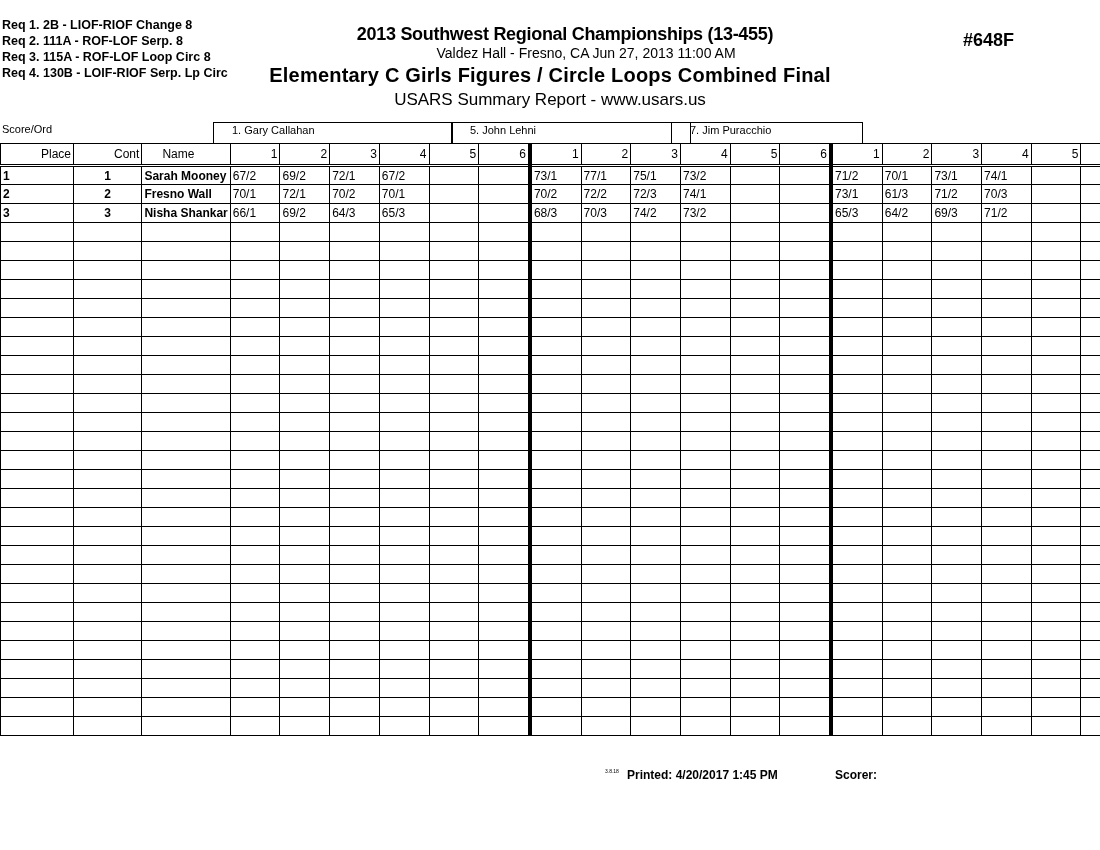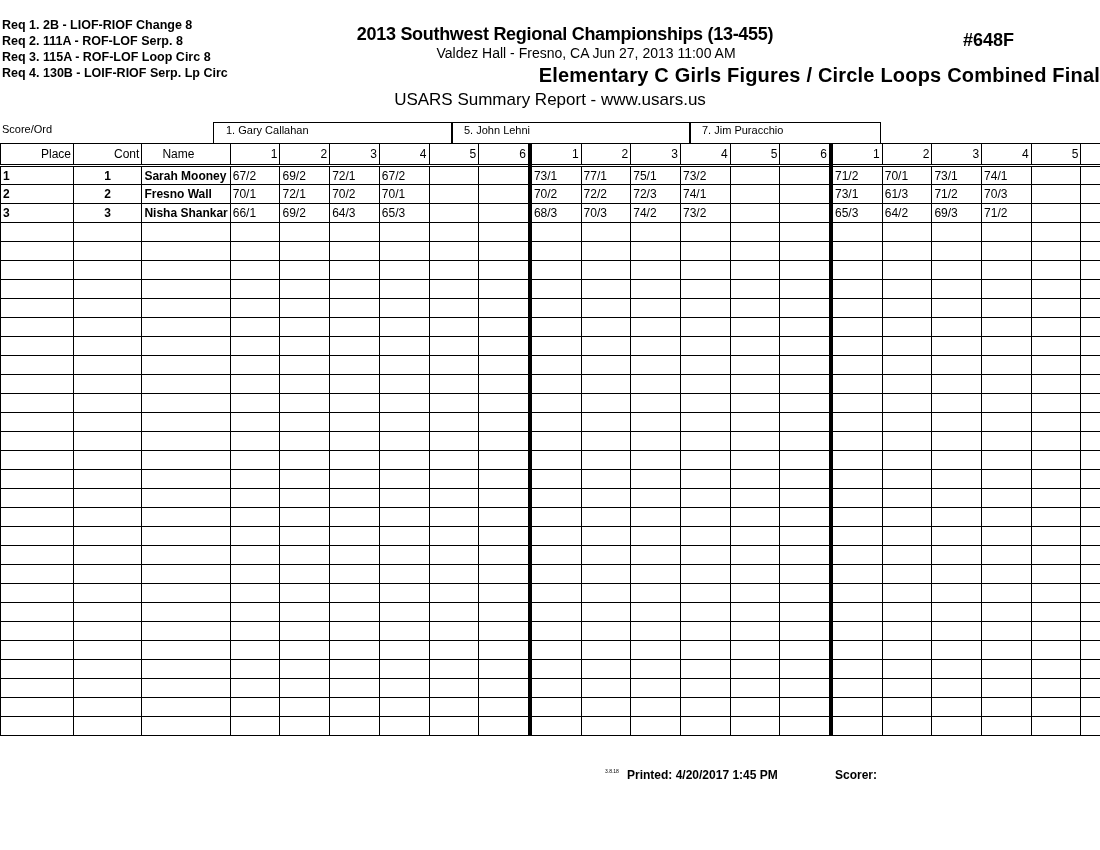--- a/index.html
+++ b/index.html
@@ -2,25 +2,25 @@
 <html><head>
 <meta charset="utf-8">
 <style>
   html,body{margin:0;padding:0;background:#fff;}
   body{width:1100px;height:850px;position:relative;overflow:hidden;font-family:"Liberation Sans",sans-serif;color:#000;}
   .abs{position:absolute;white-space:nowrap;}
   .req{left:2px;font-size:12.5px;font-weight:bold;line-height:16px;}
   .title{left:0;width:1100px;text-align:center;}
   .t1{top:24px;font-size:18px;font-weight:bold;letter-spacing:-0.3px;padding-left:15px;}
   .t2{top:45px;font-size:14px;margin-left:36px;}
-  .t3{top:64px;font-size:20px;font-weight:bold;letter-spacing:0.2px;text-align:right;}
+  .t3{top:64px;font-size:20px;font-weight:bold;letter-spacing:0.2px;}
   .t4{top:90px;font-size:17px;}
   .num{left:963px;top:24px;font-size:18px;font-weight:bold;margin-top:6px;}
   .scoreord{left:2px;top:123px;font-size:11px;}
-  .judgebox{top:122px;height:21px;border:1px solid #000;border-bottom:none;font-size:11px;box-sizing:border-box;padding-left:12px;line-height:14px;}
+  .judgebox{top:122px;height:21px;border:1px solid #000;border-bottom:none;font-size:11px;box-sizing:border-box;padding-left:18px;line-height:14px;}
   table.grid{position:absolute;left:0;top:143px;border-collapse:collapse;table-layout:fixed;}
   table.grid td,table.grid th{border:1px solid #000;height:19px;padding:0 2px;font-size:12px;box-sizing:border-box;overflow:hidden;white-space:nowrap;}
   table.grid th{font-weight:normal;text-align:center;padding-left:40px;}
   table.grid th.left{text-align:left;}
   table.grid tr.hdr th{border-bottom:3px double #000;height:22px;}
   td.b{font-weight:bold;}
   td.c{text-align:center;}
   td.name{font-weight:bold;font-size:13px;padding-left:6px;}
   td.score{font-size:12px;padding-left:2px;}
   .thickL{border-left:4px solid #000 !important;}
@@ -37,21 +37,21 @@
 
 <div class="abs title t1">2013 Southwest Regional Championships (13-455)</div>
 <div class="abs title t2">Valdez Hall - Fresno, CA  Jun 27, 2013  11:00 AM</div>
 <div class="abs title t3" style="background:transparent">Elementary C Girls Figures / Circle Loops Combined Final</div>
 <div class="abs title t4">USARS Summary Report - www.usars.us</div>
 <div class="abs num">#648F</div>
 
 <div class="abs scoreord">Score/Ord</div>
 <div class="abs judgebox" style="left:213px;width:240px">1.  Gary Callahan</div>
 <div class="abs judgebox" style="left:451px;width:240px">5.  John Lehni</div>
-<div class="abs judgebox" style="left:689px;width:192px">7.  Jim Puracchio</div>
+<div class="abs judgebox" style="left:671px;width:192px">7.  Jim Puracchio</div>
 
 <table class="grid">
   <colgroup>
     <col style="width:37px">
       <col style="width:37px">
       <col style="width:139px">
     <col style="width:40px">
       <col style="width:40px">
       <col style="width:40px">
       <col style="width:40px">

